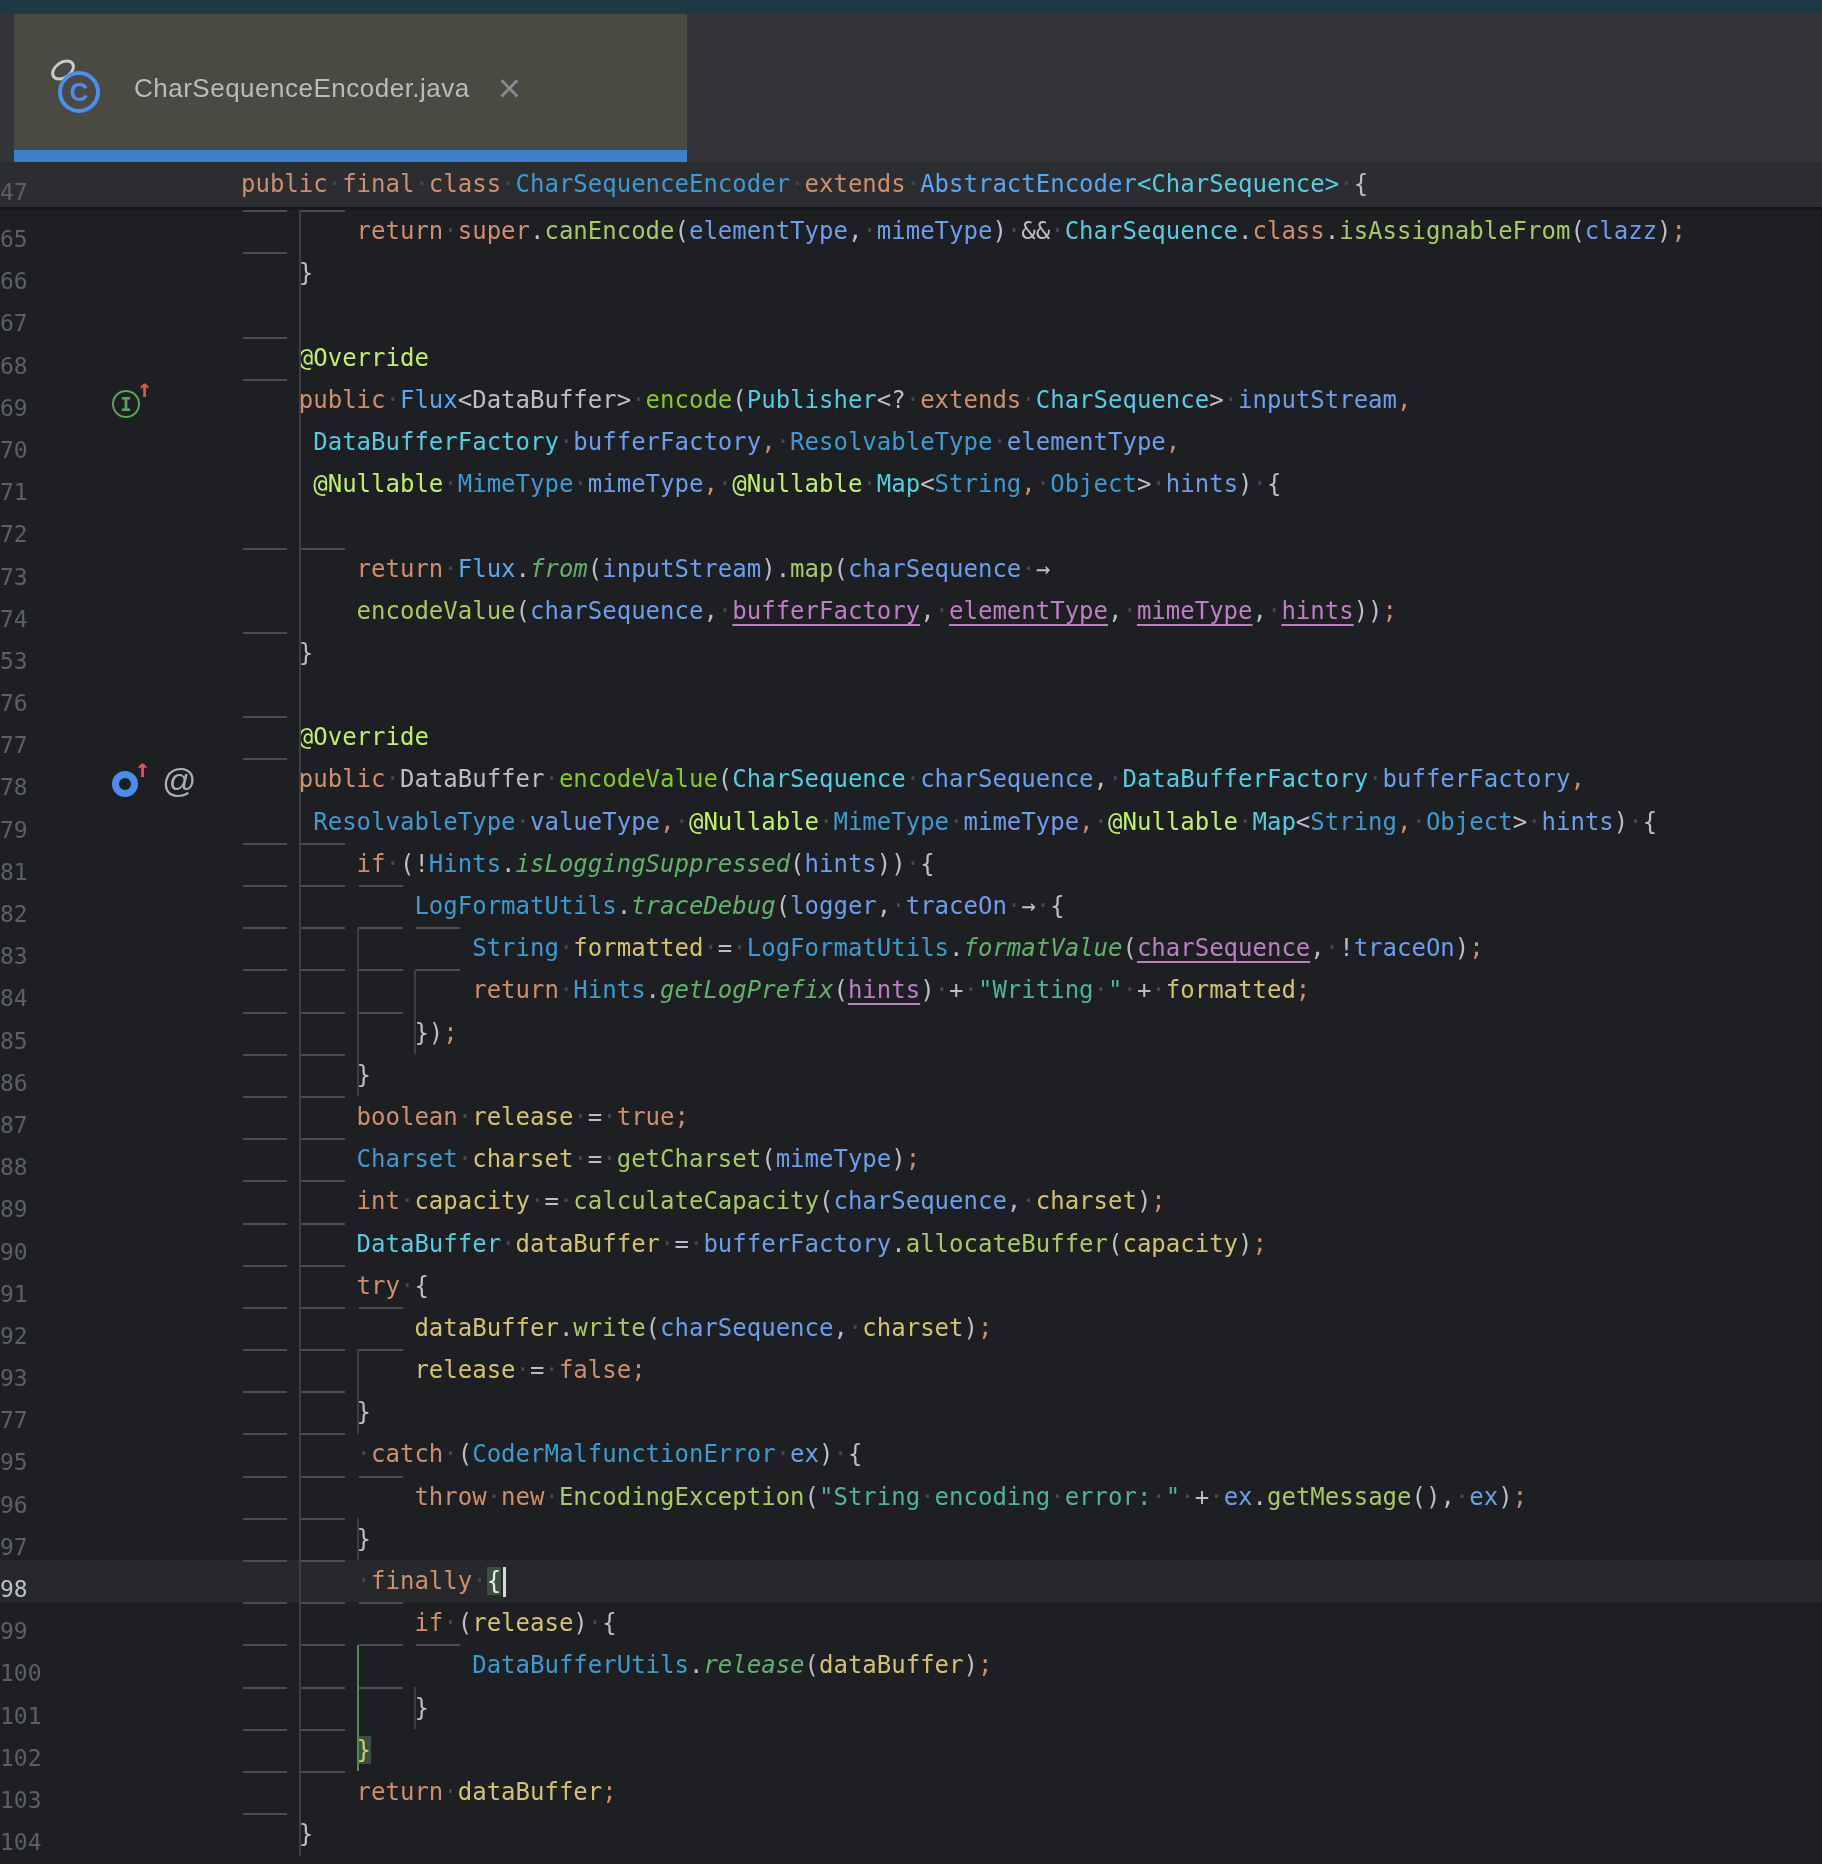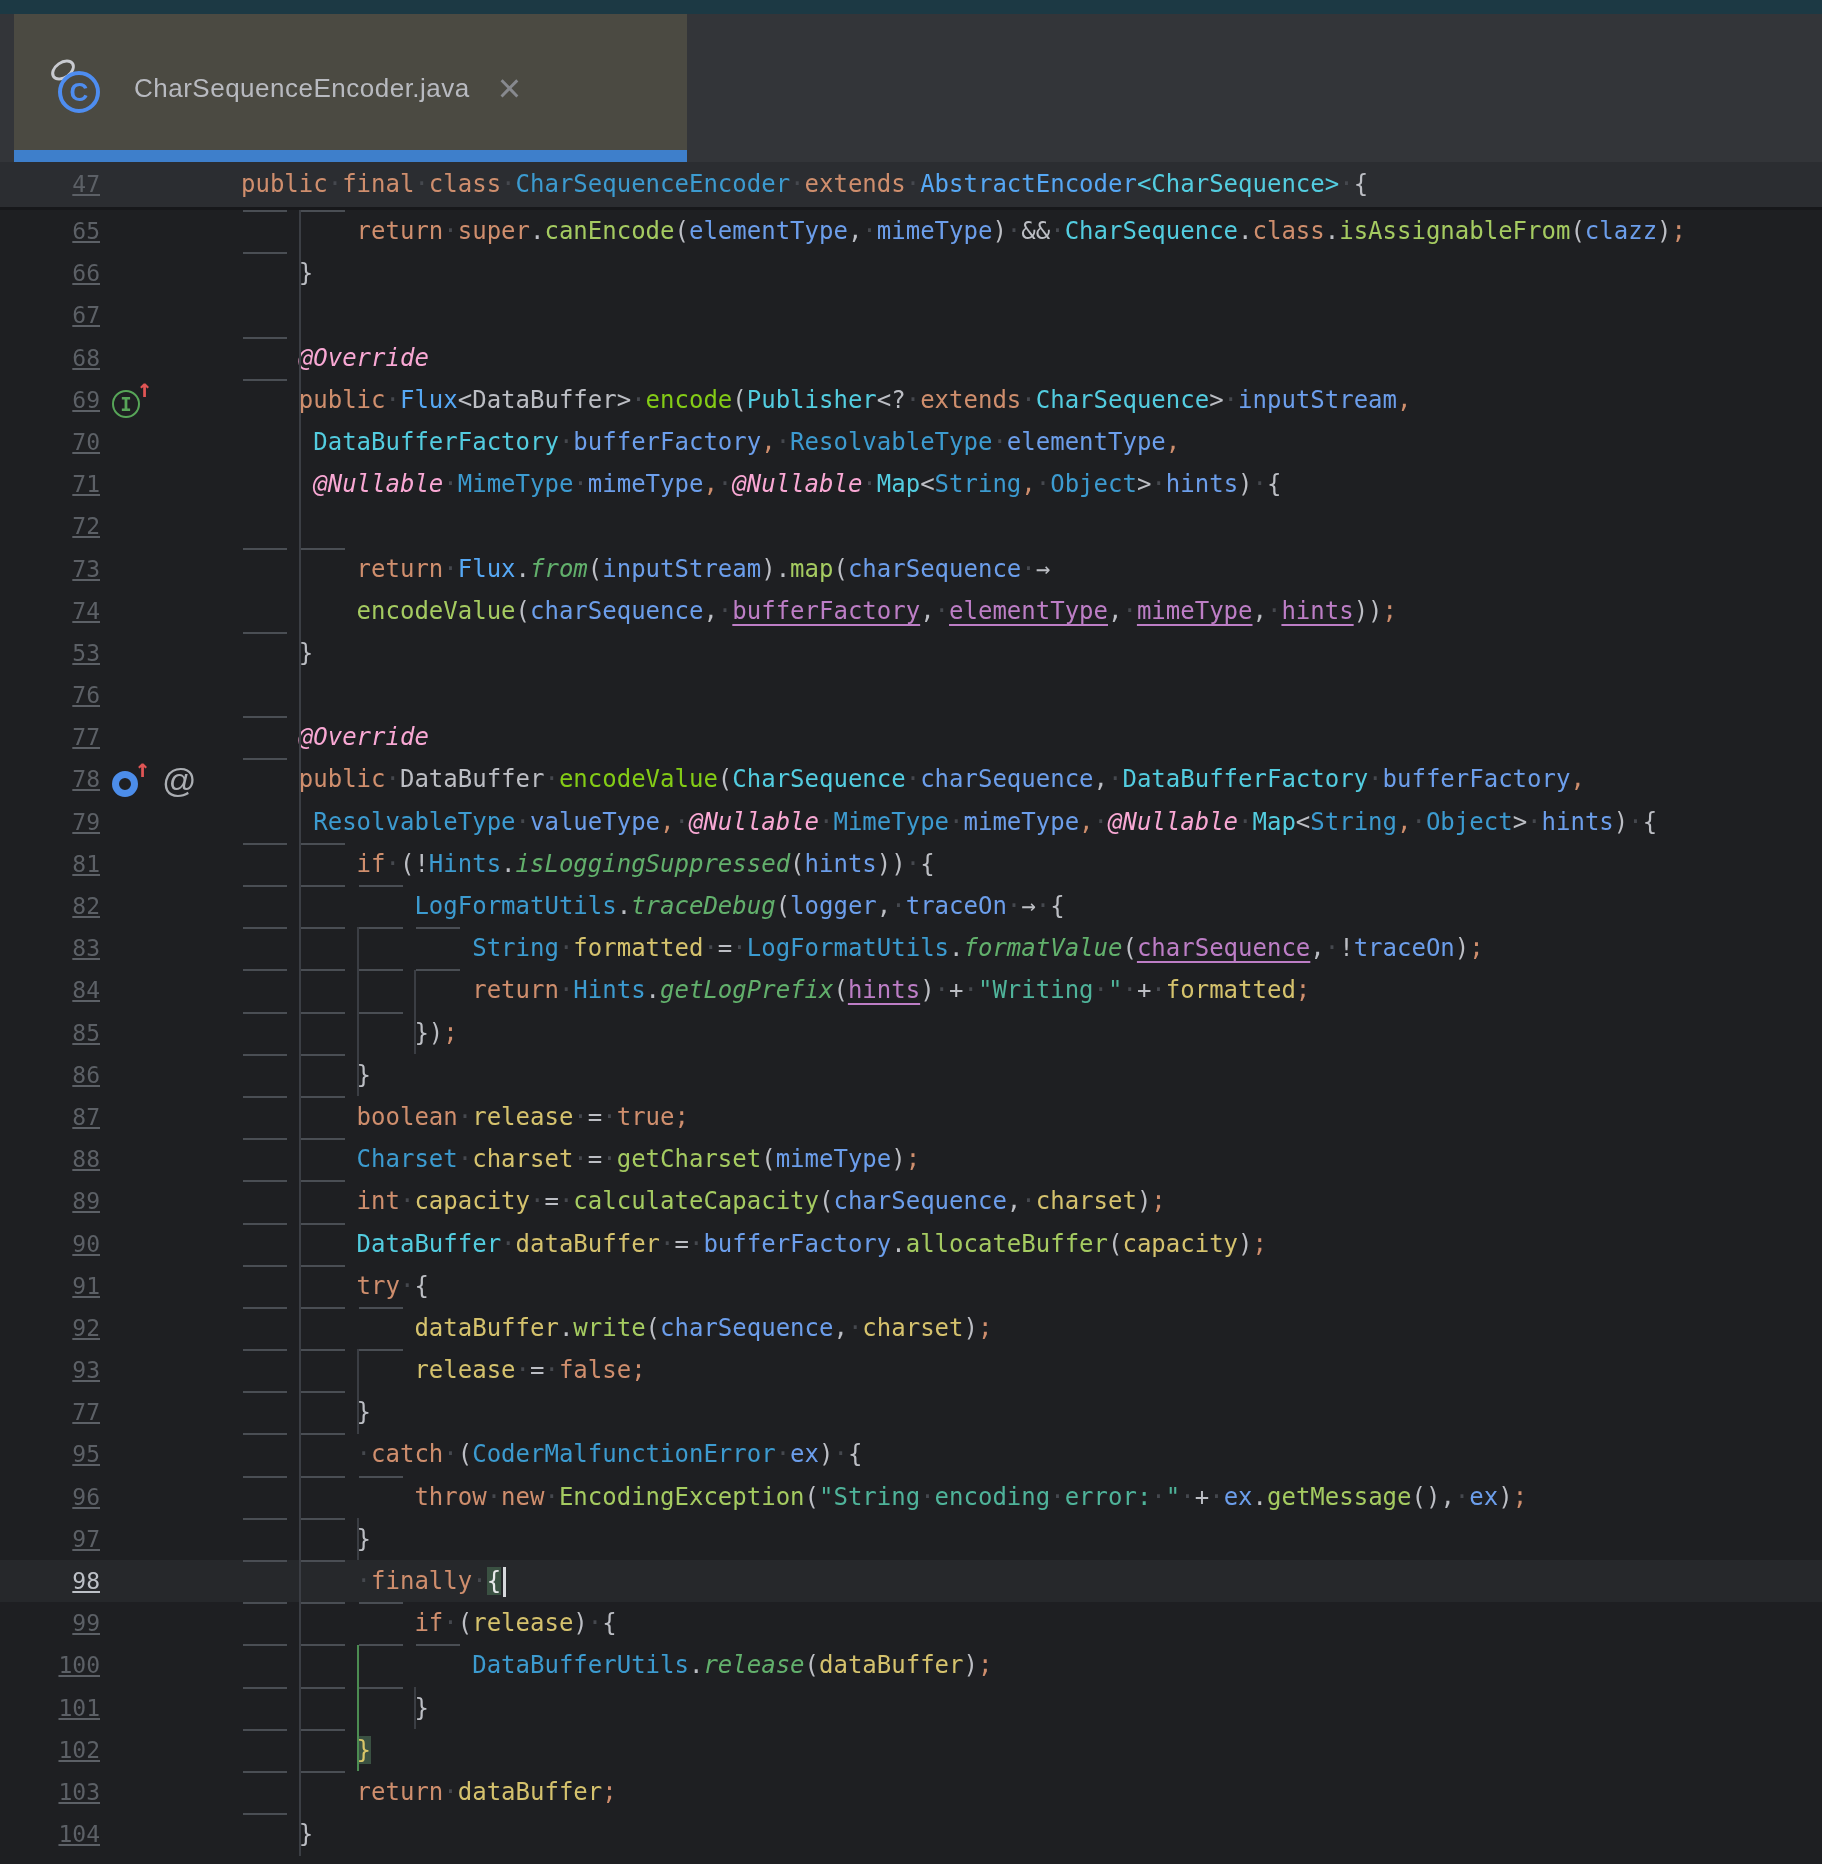--- a/index.html
+++ b/index.html
@@ -17,37 +17,37 @@
       transform:rotate(-35deg);background:transparent;}
   #tab-title{margin-left:34px;font-family:"Liberation Sans",sans-serif;font-size:26px;color:#B8BAC0;letter-spacing:.5px;}
   #tab-close{margin-left:28px;font-family:"Liberation Sans",sans-serif;font-size:40px;color:#87898E;line-height:40px;}
   
   #sticky{position:absolute;left:0;top:162px;width:1822px;height:45px;background:#2B2D31;border-bottom:3px solid #17181B;}
   
   #editor{position:absolute;left:0;top:210px;width:1822px;height:1654px;overflow:hidden;}
   .row{position:relative;height:42.2px;line-height:42.2px;white-space:pre;font-size:24px;color:#BCBEC4;}
   .row.current{background:#26282B;}
   #sticky .row{height:45px;line-height:45px;background:transparent;}
-  .num{position:absolute;left:0;top:0;width:100px;text-align:right;font-size:23px;color:#5C6066;text-decoration:underline;}
+  .num{position:absolute;left:0;top:8px;width:100px;text-align:left;font-size:23px;color:#5C6066;}
   .current .num{color:#BDC1C7;}
   .gicons{position:absolute;left:112px;top:0;height:100%;display:flex;align-items:center;gap:10px;}
   .code{position:absolute;left:241px;top:0;white-space:pre;}
   
   .c-kw{color:#CF8E6D;}
   .c-cls{color:#3C9BD0;margin-top:40px;}
   .c-cls2{color:#56A8F5;}
   .c-itf{color:#53CDE0;}
   .c-def{color:#BCBEC4;}
   .c-par{color:#6C9EEB;}
   .c-loc{color:#D5C26D;}
   .c-mde{color:#84cc16;}
   .c-mca{color:#A5CB61;}
   .c-mst{color:#62B06C;font-style:italic;}
   .c-str{color:#4FB39A;}
-  .c-ann{color:#f9a8d4;font-style:italic;}
+  .c-ann{color:#bef264;}
   .c-pur{color:#BD7EC6;text-decoration:underline;text-underline-offset:5px;}
   .c-brl{background:#3A5142;color:#E8E9EB;}
   .c-brr{background:#3A5142;color:#D9C668;}
   .ws{color:#45484E;}
   .tabws{display:inline-block;width:57.8px;height:100%;vertical-align:top;position:relative;}
   .tabws::before{content:"";position:absolute;left:2px;top:50%;width:44px;height:2px;background:#4A4E54;}
   .caret{display:inline-block;width:3px;height:30px;background:#D6D8DC;vertical-align:middle;margin-left:2px;}
   
   .guide{position:absolute;width:1.5px;background:#3B3E44;}
   .guide.green{background:#4C8C52;width:2px;}

